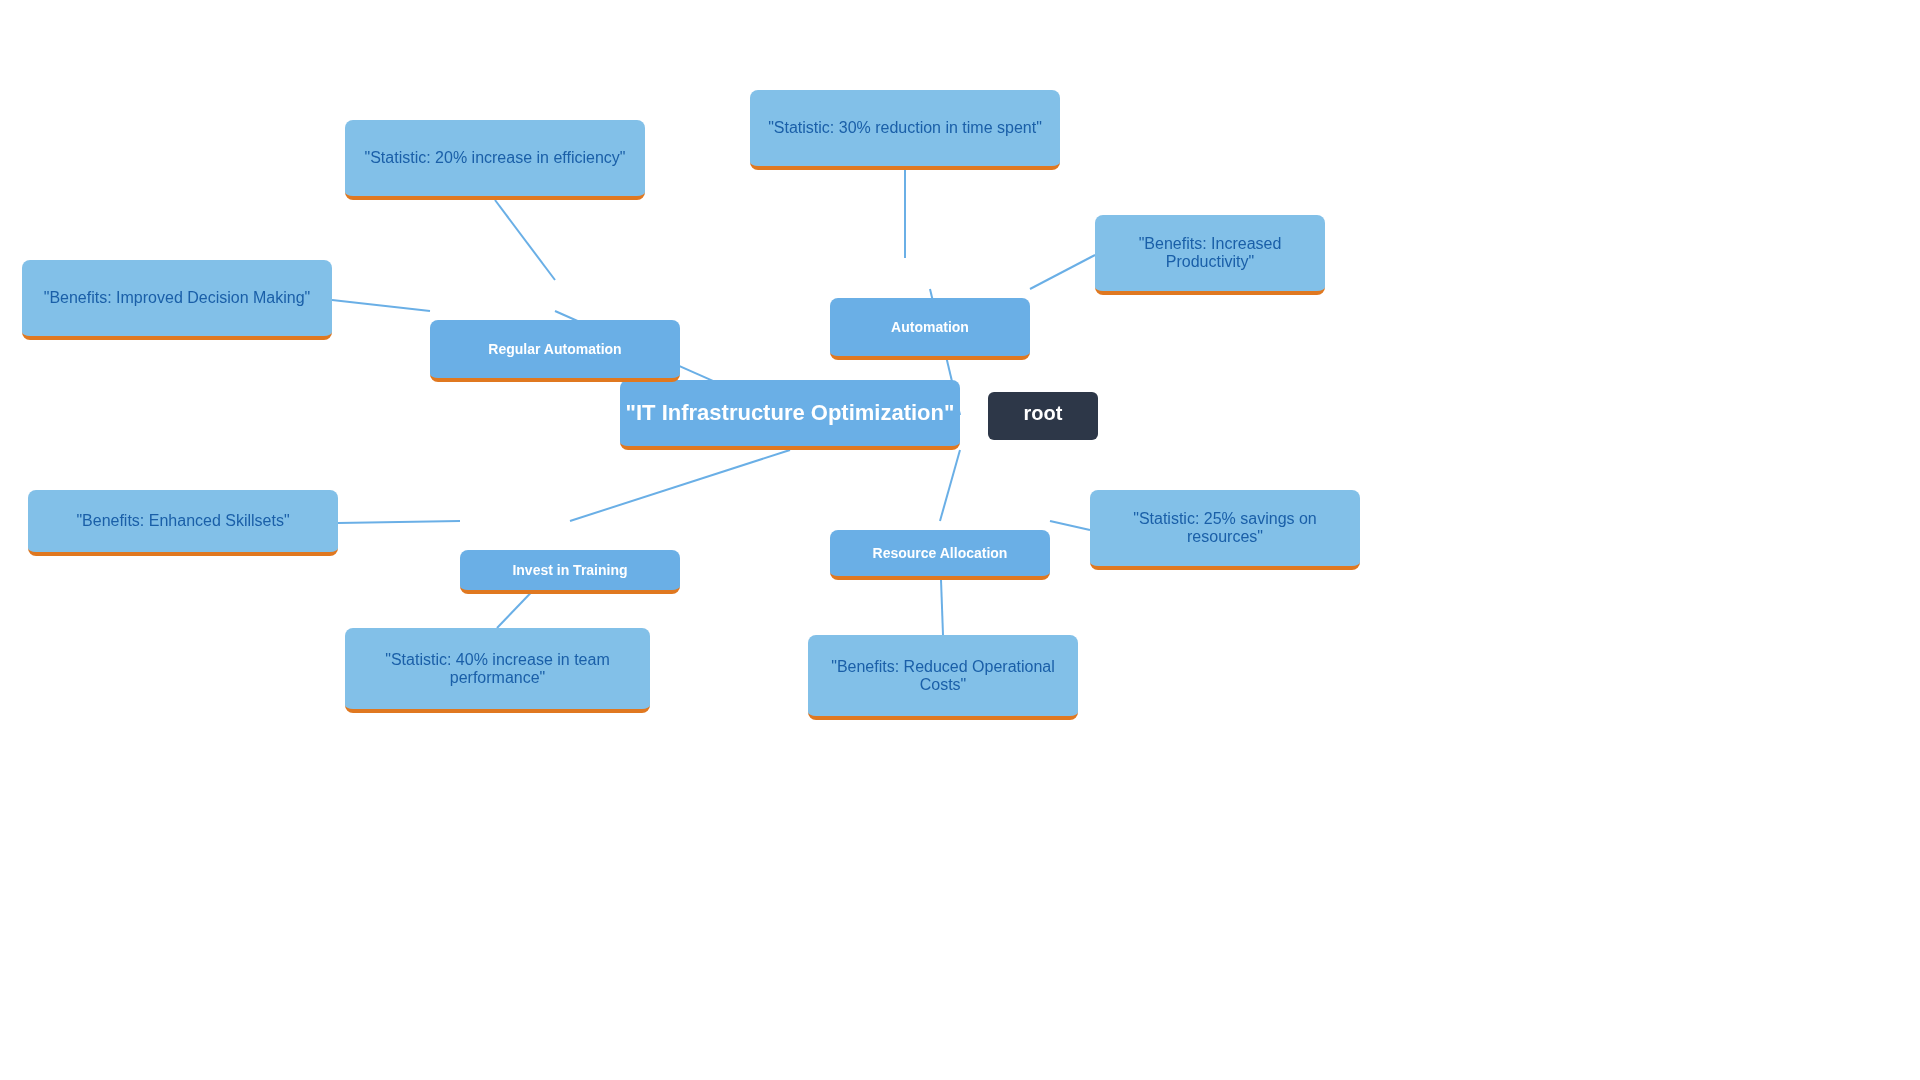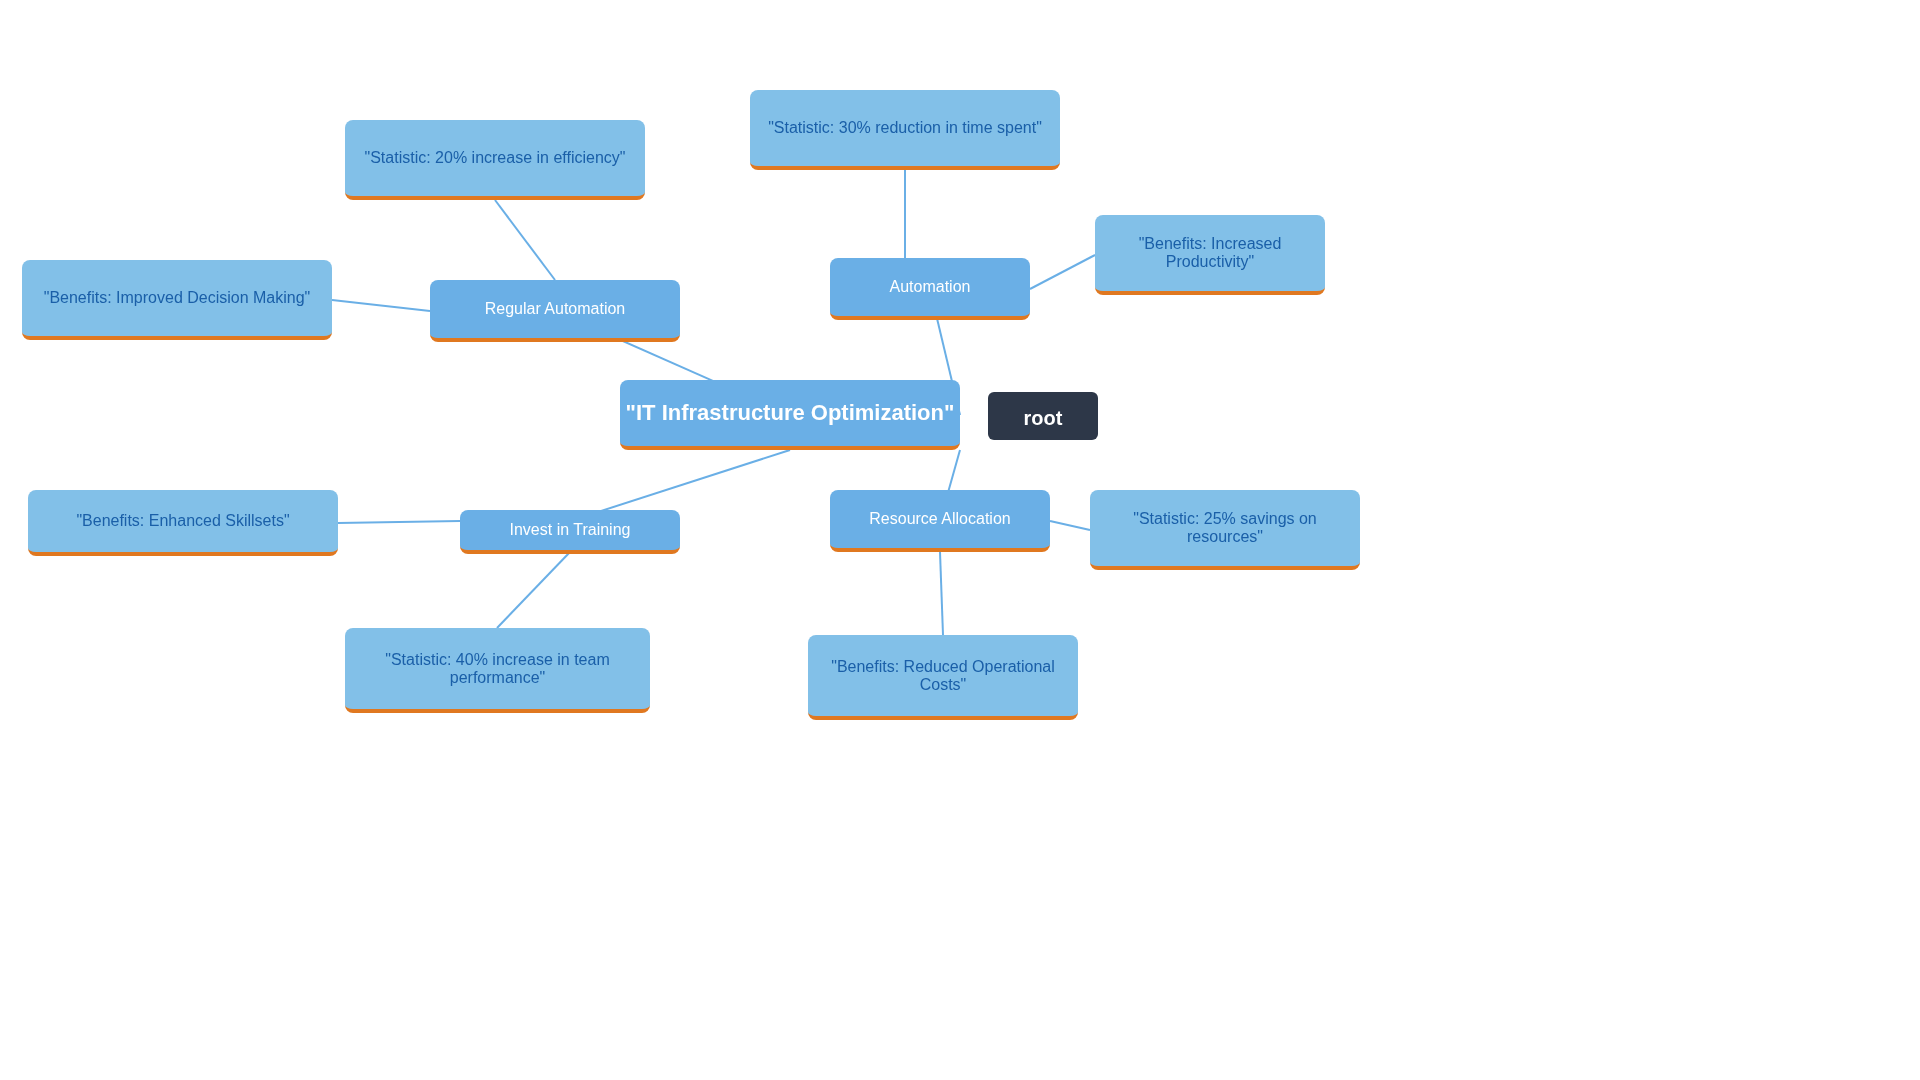--- a/index.html
+++ b/index.html
@@ -35,42 +35,43 @@
       font-size: 22px;
       font-weight: 600;
       width: 340px;
       height: 70px;
       left: 620px;
       top: 380px;
     }
     .node-branch {
       background: #6aafe6;
       color: #ffffff;
-      font-size: 16px;
-      font-weight: 400;
+      font-size: 14px;
+      font-weight: 700;
+      margin-top: 40px;
     }
     .node-leaf {
       background: #82c0e8;
       color: #1a5fa8;
       font-size: 16px;
       font-weight: 400;
     }
     .root-node {
       position: absolute;
       background: #2d3748;
       color: #ffffff;
       font-size: 20px;
       font-weight: 700;
       border-radius: 6px;
       padding: 10px 20px;
       z-index: 2;
       width: 110px;
       height: 48px;
       display: flex;
-      align-items: flex-end;
+      align-items: flex-start;
       justify-content: center;
       top: 392px;
       left: 988px;
     }
   </style>
 </head>
 <body>
 
 <svg class="connections">
 
@@ -112,21 +113,21 @@
 </div>
 
 <div class="node node-branch" style="left:830px; top:258px; width:200px; height:62px;">
   <span>Automation</span>
 </div>
 
 <div class="node node-branch" style="left:460px; top:510px; width:220px; height:44px;">
   <span>Invest in Training</span>
 </div>
 
-<div class="node node-branch" style="left:830px; top:490px; width:220px; height:62px;">
+<div class="node node-branch" style="left:830px; top:490px; width:220px; height:50px;">
   <span>Resource Allocation</span>
 </div>
 
 <div class="node node-leaf" style="left:345px; top:120px; width:300px; height:80px; padding:8px;">
   <span>"Statistic: 20% increase in efficiency"</span>
 </div>
 
 <div class="node node-leaf" style="left:22px; top:260px; width:310px; height:80px; padding:8px;">
   <span>"Benefits: Improved Decision Making"</span>
 </div>

